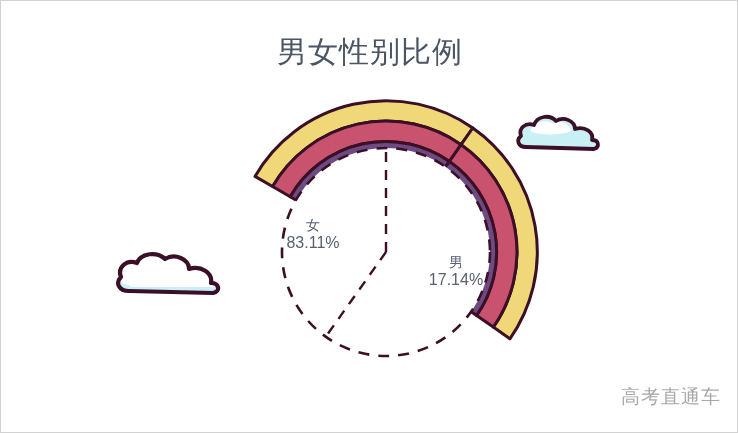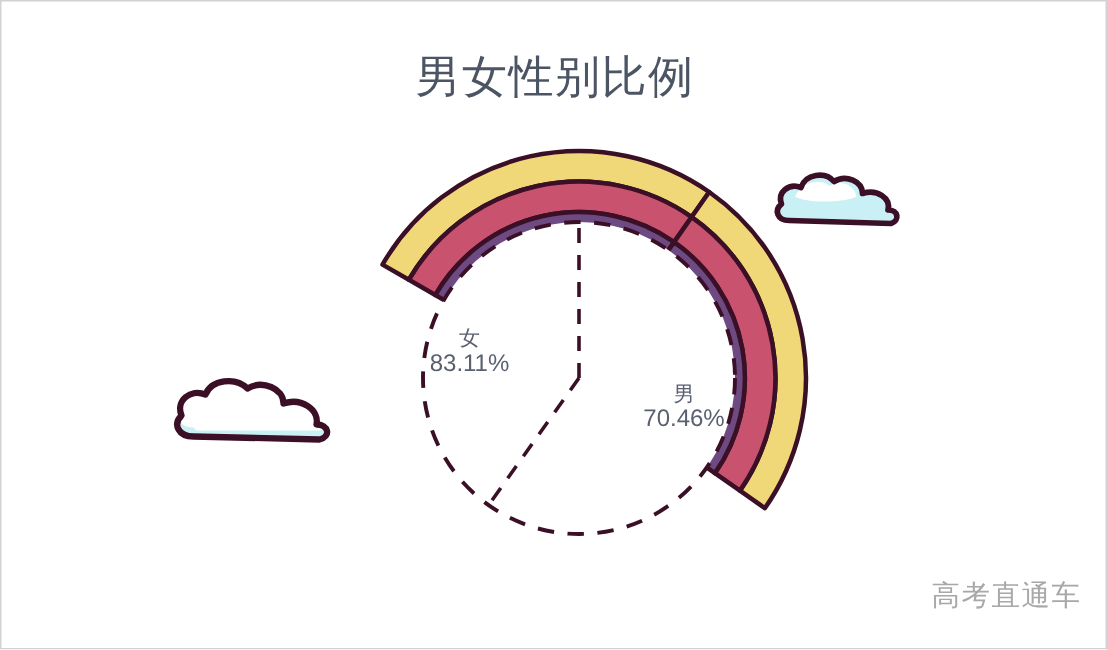--- a/index.html
+++ b/index.html
@@ -179,18 +179,18 @@
     </g>
   </svg>
 
   <div class="slice-label" id="label-female">
     <span class="nm">女</span>
     <span class="pv">83.11%</span>
   </div>
 
   <div class="slice-label" id="label-male">
     <span class="nm">男</span>
-    <span class="pv">70.46%</span>
+    <span class="pv">17.14%</span>
   </div>
 
   <div id="watermark">高考直通车</div>
 
 </div>
 
 </body></html>

